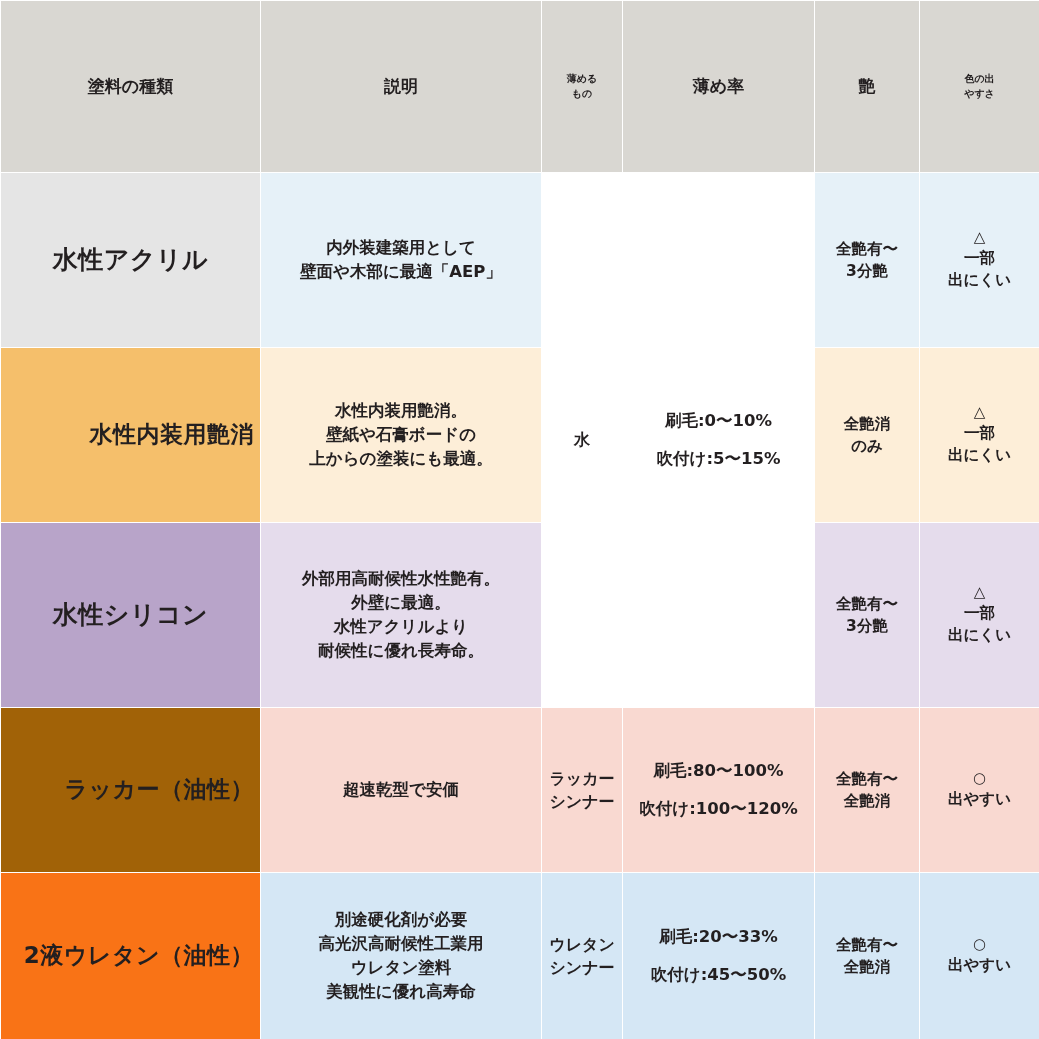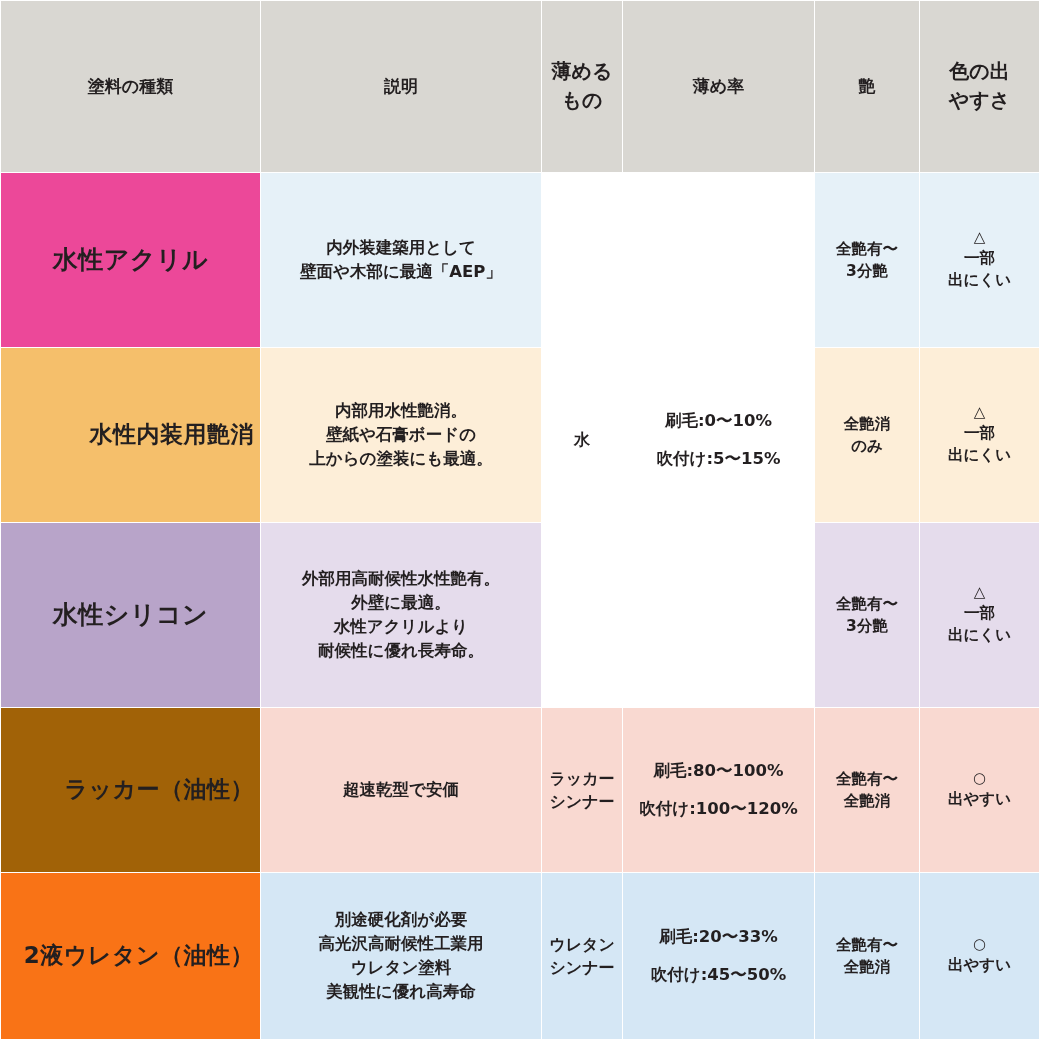--- a/index.html
+++ b/index.html
@@ -43,21 +43,21 @@
 
   
   thead th {
     background: #d9d7d2;
     color: #231f20;
     font-size: 17px;
     font-weight: bold;
     height: 172px;
     border-color: #ffffff;
   }
-  thead th.h-narrow { font-size: 20px; font-family: Liberation Mono, monospace; }
+  thead th.h-narrow { font-size: 10px; }
 
   
   td.name {
     font-size: 25px;
     letter-spacing: 0.5px;
   }
   td.name.small { font-size: 23px; text-align: right; }
 
   td.desc {
     font-size: 16.5px;
@@ -79,21 +79,21 @@
     font-size: 15px;
     line-height: 1.25;
     font-weight: normal;
   }
   .ratio-line { display: block; }
   .ratio-line + .ratio-line { margin-top: 14px; }
   .desc-line { display: block; }
   .thin-line { display: block; }
 
   
-  .r0-name { background: #ec4899; }
+  .r0-name { background: #e5e5e5; }
   .r0-cell { background: #e6f1f8; }
   .r1-name { background: #f5bf6b; }
   .r1-cell { background: #fdeed8; }
   .r2-name { background: #b8a4c9; }
   .r2-cell { background: #e5dcec; }
   .r3-name { background: #a16207; }
   .r3-cell { background: #f9d9d1; }
   .r4-name { background: #f97316; }
   .r4-cell { background: #d5e7f5; }
   .white-cell { background: #ffffff; }
@@ -153,21 +153,21 @@
         <td class="color r0-cell">
           <span class="mark">△</span>
           <span class="desc-line">一部</span>
           <span class="desc-line">出にくい</span>
         </td>
       </tr>
 
       <tr class="row1">
         <td class="name small r1-name">水性内装用艶消</td>
         <td class="desc r1-cell">
-          <span class="desc-line">内部用水性艶消。</span>
+          <span class="desc-line">水性内装用艶消。</span>
           <span class="desc-line">壁紙や石膏ボードの</span>
           <span class="desc-line">上からの塗装にも最適。</span>
         </td>
         <td class="gloss r1-cell">
           <span class="desc-line">全艶消</span>
           <span class="desc-line">のみ</span>
         </td>
         <td class="color r1-cell">
           <span class="mark">△</span>
           <span class="desc-line">一部</span>

